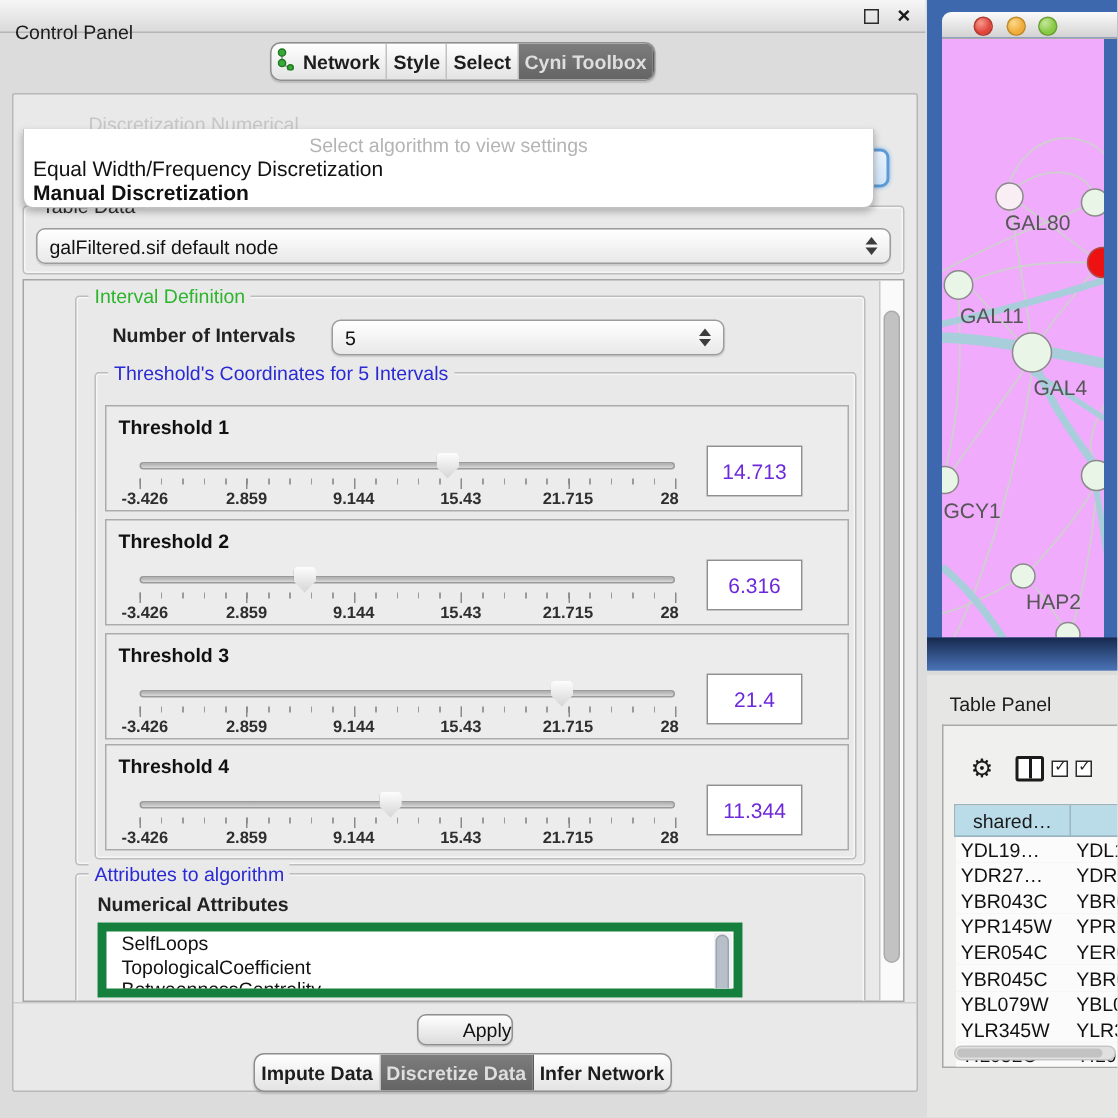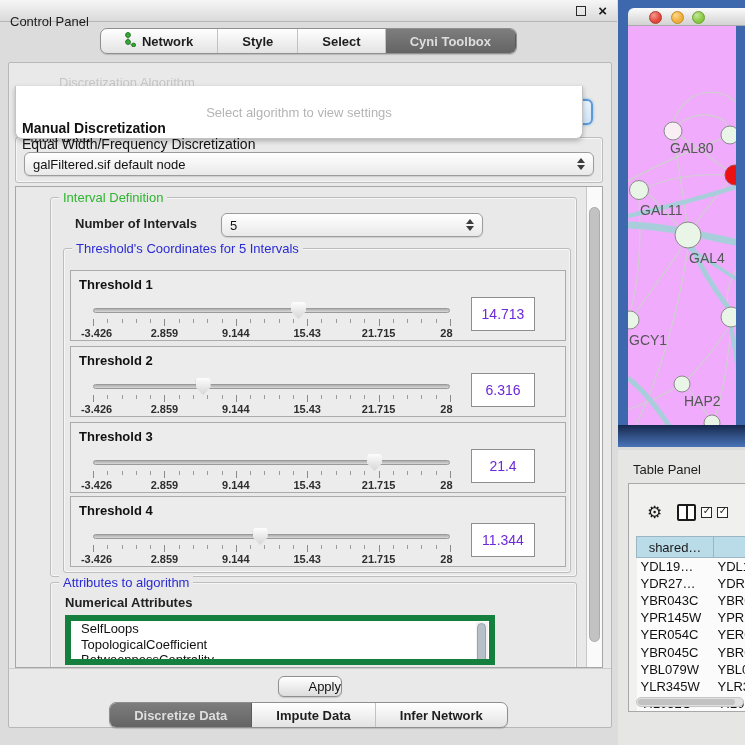--- a/index.html
+++ b/index.html
@@ -12,40 +12,40 @@
   .cp-titlebar { position:absolute; left:0; top:0; width:617px; height:22px;
     background:linear-gradient(#f6f6f6,#dadada); border-bottom:1px solid #b5b5b5;
     display:flex; align-items:center; padding:0 10px; font-size:13px; color:#1c1c1c; }
   .cp-title { flex:1;margin-top:21px; }
   .tb-float { width:10px; height:10px; border:1.5px solid #2a2a2a; margin-right:12px; background:transparent; }
   .tb-close { font-size:15px; font-weight:900; color:#1a1a1a; line-height:10px; }
 
   .cp-tabs { position:absolute; left:0; top:28px; width:617px; display:flex; justify-content:center; }
   .tabgroup { display:flex; border:1px solid #8f8f8f; border-radius:7px; overflow:hidden;
     background:linear-gradient(#ffffff,#e3e3e3); box-shadow:0 1px 1px rgba(0,0,0,.15); height:26px; }
-  .tab { display:flex; align-items:center; gap:5px; padding:0 24px; font-size:13px; font-weight:bold;
+  .tab { display:flex; align-items:center; gap:5px; padding:0 4px; font-size:13px; font-weight:bold;
     color:#1d1d1d; border-right:1px solid #c2c2c2; cursor:default; }
   .tab:last-child { border-right:none; }
   .tab.selected { background:linear-gradient(#7d7d7d,#646464); color:#dedede; border-right:1px solid #5a5a5a; }
   .net-ico { display:inline-block; }
 
   .cp-body { position:absolute; left:8px; top:62px; width:604px; height:666px;
     background:#e9e9e9; border:1px solid #b8b8b8; border-radius:2px; }
 
   
   .algo-legend { position:absolute; left:50px; top:12px; font-size:13px; color:#c6c6c6; }
   .algo-stepper-btn { position:absolute; left:566px; top:36px; width:18px; height:26px;
     border:2px solid #5b9ad6; border-radius:6px; background:linear-gradient(#e8f2fc,#cfe4f8);
     box-shadow:0 0 3px #7db4e8; }
 
   
   .algo-overlay { position:absolute; left:6px; top:23px; width:568px; height:53px; background:#ffffff;
     border:1px solid #c2c2c2; border-top:none; border-radius:0 0 7px 7px;
     box-shadow:0 2px 5px rgba(0,0,0,.25); z-index:5; }
-  .algo-hint { text-align:center; font-size:13px; color:#b4b4b4; padding-top:19px; }
+  .algo-hint { text-align:center; font-size:13px; color:#b4b4b4; padding-top:3px; }
   .algo-opt { font-size:14px; color:#111; padding:0 6px; line-height:16px; }
   .algo-opt.first { font-weight:bold; }
 
   
   .group { position:absolute; border:1px solid #bdbdbd; border-radius:3px;
     box-shadow:inset 0 0 0 1px #f6f6f6; }
   .group-legend { position:absolute; top:-8px; left:8px; background:#e9e9e9; padding:0 4px; font-size:13px; }
   .lg-dark { color:#2c2c2c; }
   .lg-green { color:#2db52d; }
   .lg-blue { color:#2a2ad4; }
@@ -182,27 +182,27 @@
           <span>Select</span>
         </div>
         <div class="tab selected">
           <span>Cyni Toolbox</span>
         </div>
       </div>
     </div>
 
     <div class="cp-body">
 
-      <span class="algo-legend">Discretization Algorithm</span>
+      <span class="algo-legend">Discretization Numerical</span>
       <div class="algo-stepper-btn"></div>
 
       <div class="algo-overlay">
         <div class="algo-hint">Select algorithm to view settings</div>
+        <div class="algo-opt">Equal Width/Frequency Discretization</div>
         <div class="algo-opt first">Manual Discretization</div>
-        <div class="algo-opt">Equal Width/Frequency Discretization</div>
       </div>
 
       <div class="group tabledata-group">
         <span class="group-legend lg-dark">Table Data</span>
         <div class="combo td-combo">
           <span class="cval">galFiltered.sif default node</span>
           <span class="stepper">
               <i class="up"></i>
               <i class="dn"></i>
             </span>
@@ -352,25 +352,25 @@
         </div>
       </div>
 
       <div class="apply-row">
         <button class="apply-btn">Apply</button>
       </div>
     </div>
 
     <div class="cp-bottom-tabs">
       <div class="tabgroup">
+        <div class="tab">
+          <span>Impute Data</span>
+        </div>
         <div class="tab selected">
           <span>Discretize Data</span>
-        </div>
-        <div class="tab">
-          <span>Impute Data</span>
         </div>
         <div class="tab">
           <span>Infer Network</span>
         </div>
       </div>
     </div>
   </div>
 
   <div class="net-window">
     <div class="nw-titlebar">

